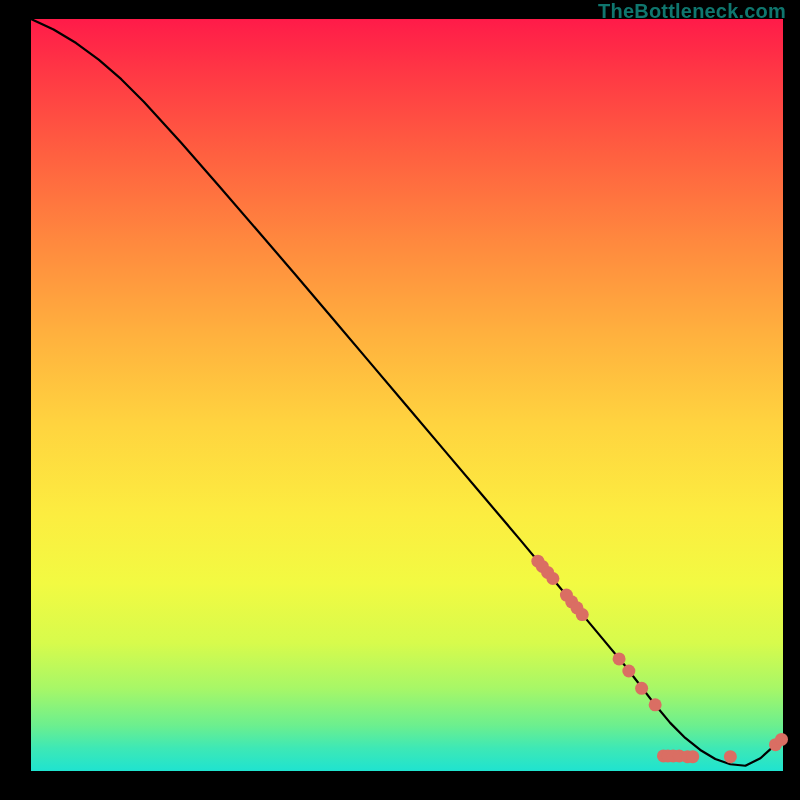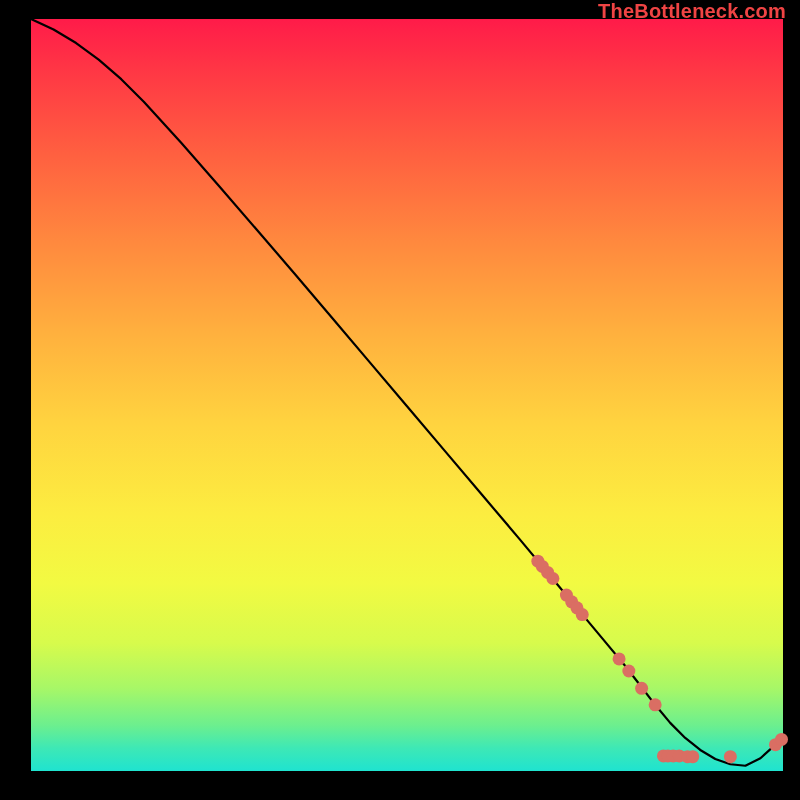--- a/index.html
+++ b/index.html
@@ -32,21 +32,21 @@
       #1fe3d0 100%
     );
   }
   .watermark {
     position: absolute;
     top: 0px;
     right: 14px;
     font-family: Arial, Helvetica, sans-serif;
     font-size: 20px;
     font-weight: 600;
-    color: #ef4444;
+    color: #0f766e;
     letter-spacing: 0.2px;
   }
   svg.plot {
     position: absolute;
     left: 31px;
     top: 19px;
     width: 752px;
     height: 752px;
     overflow: visible;
   }

